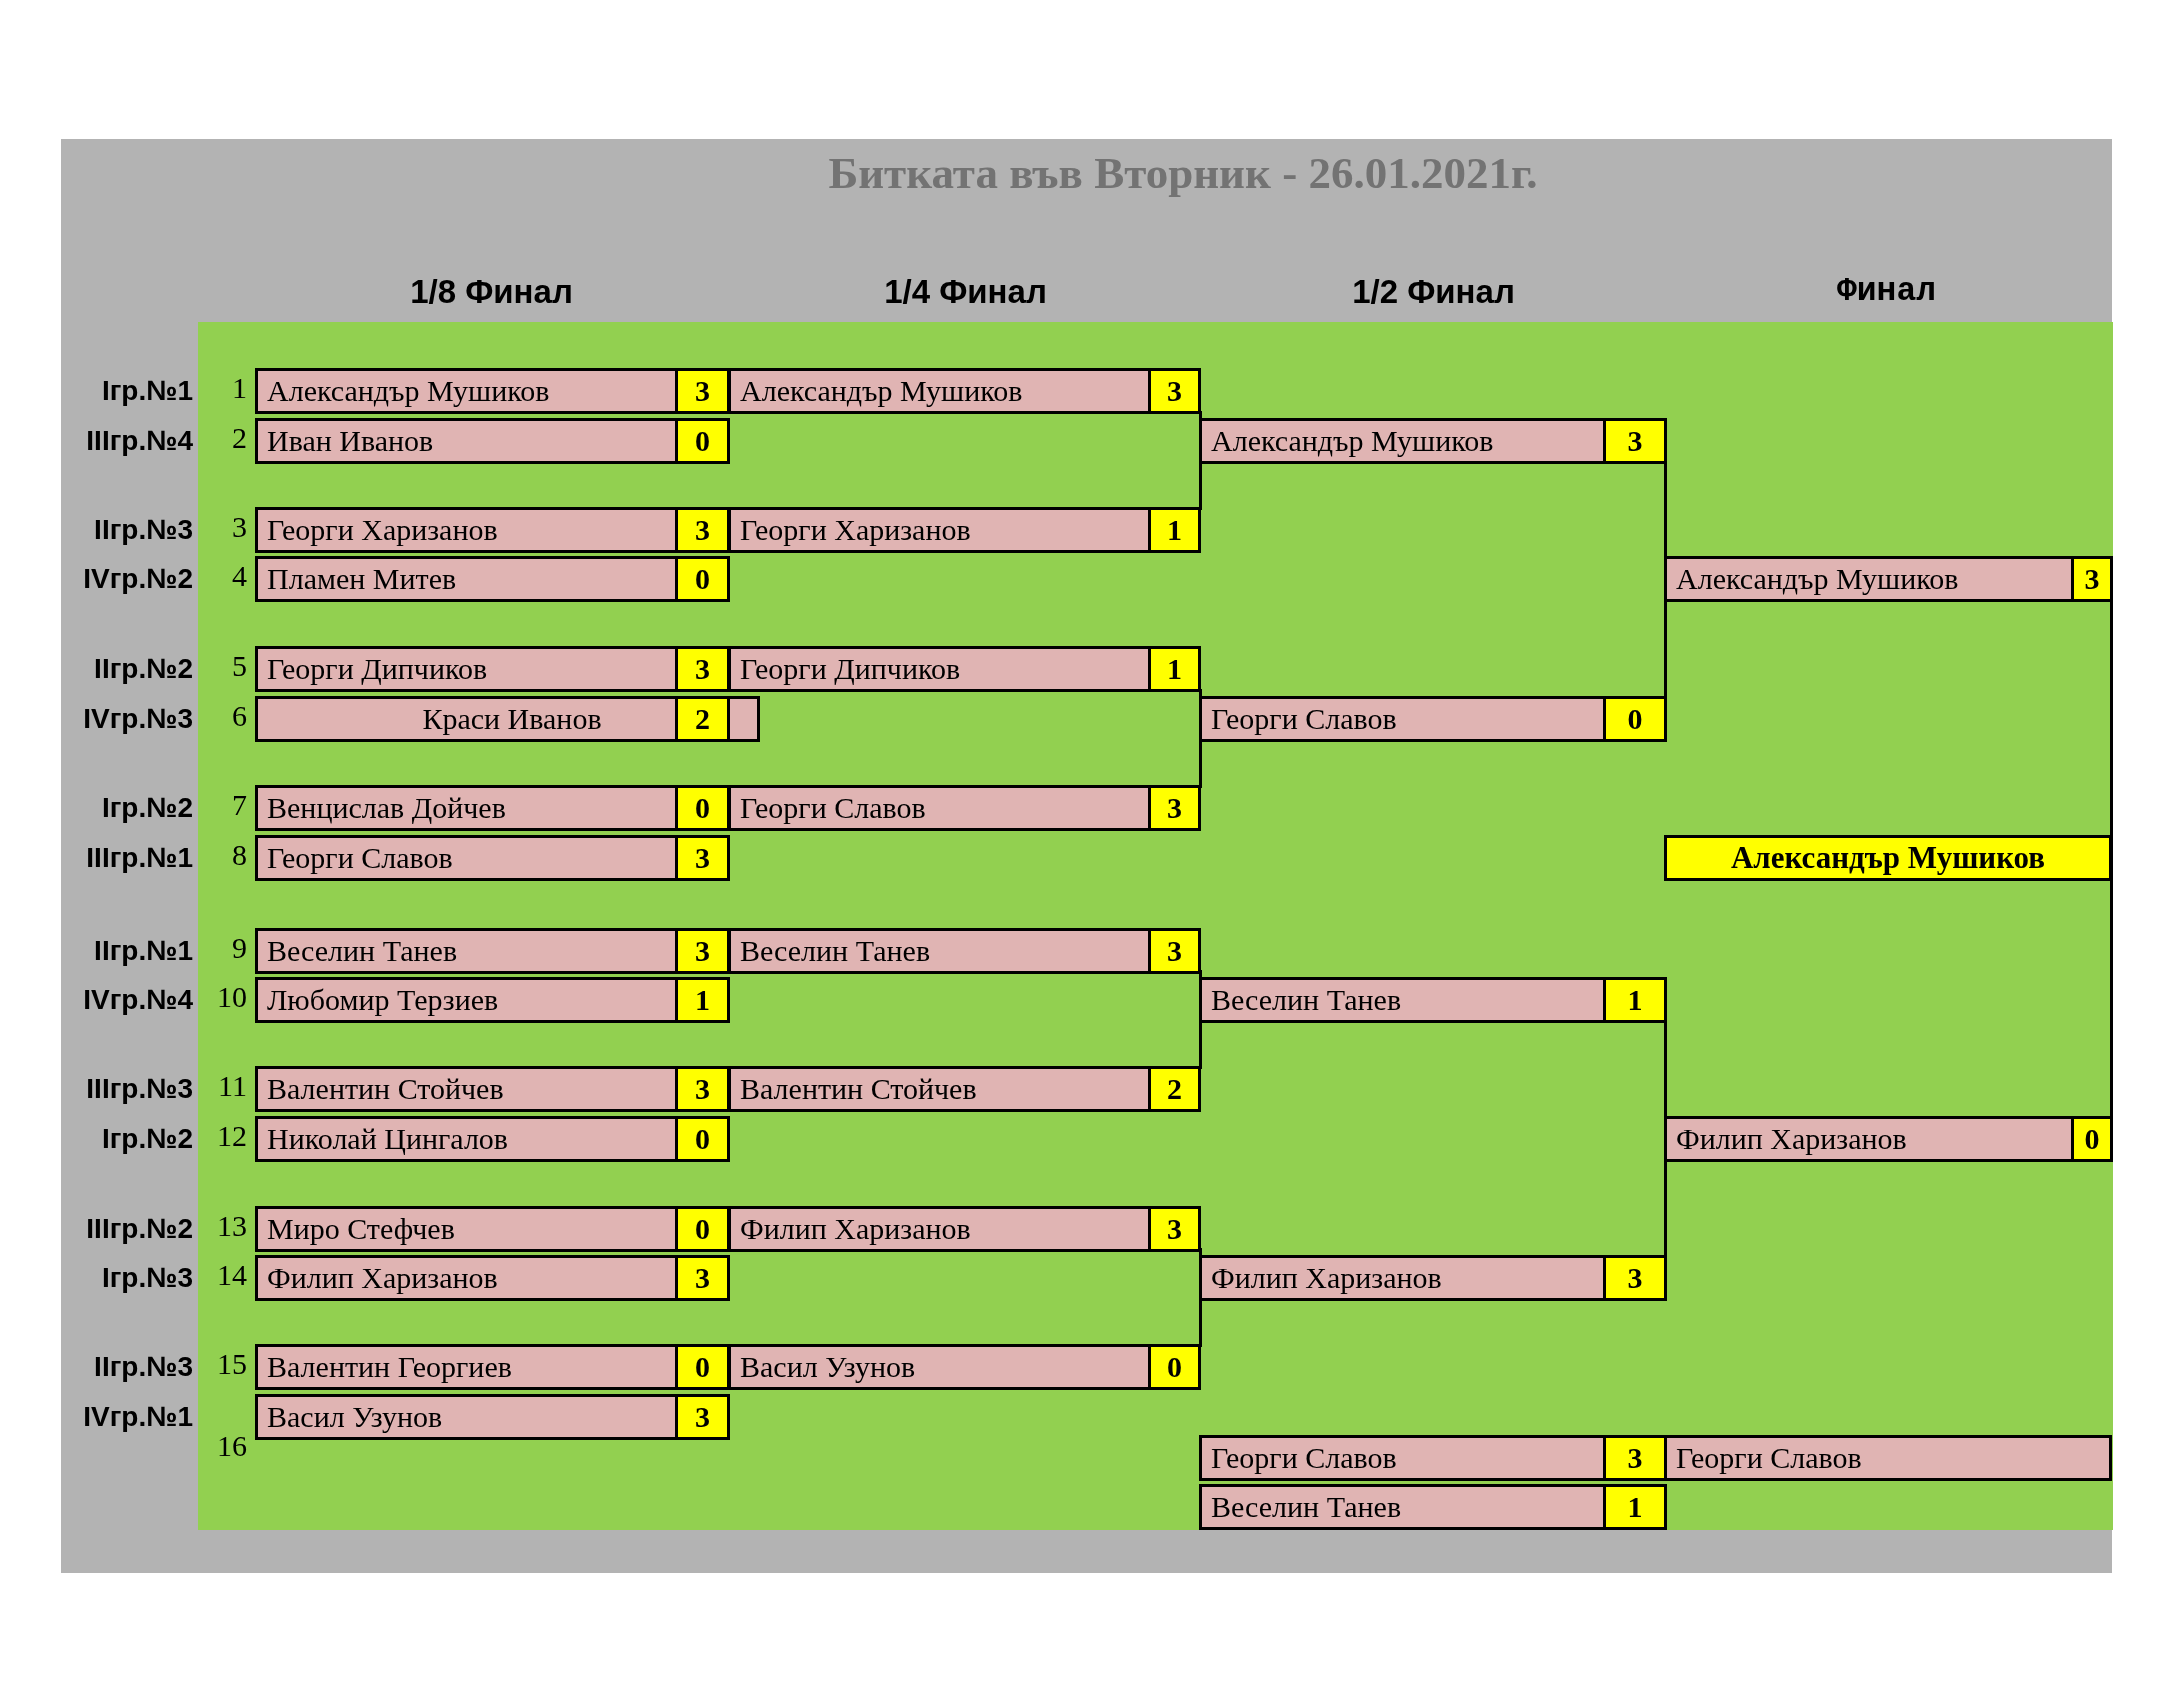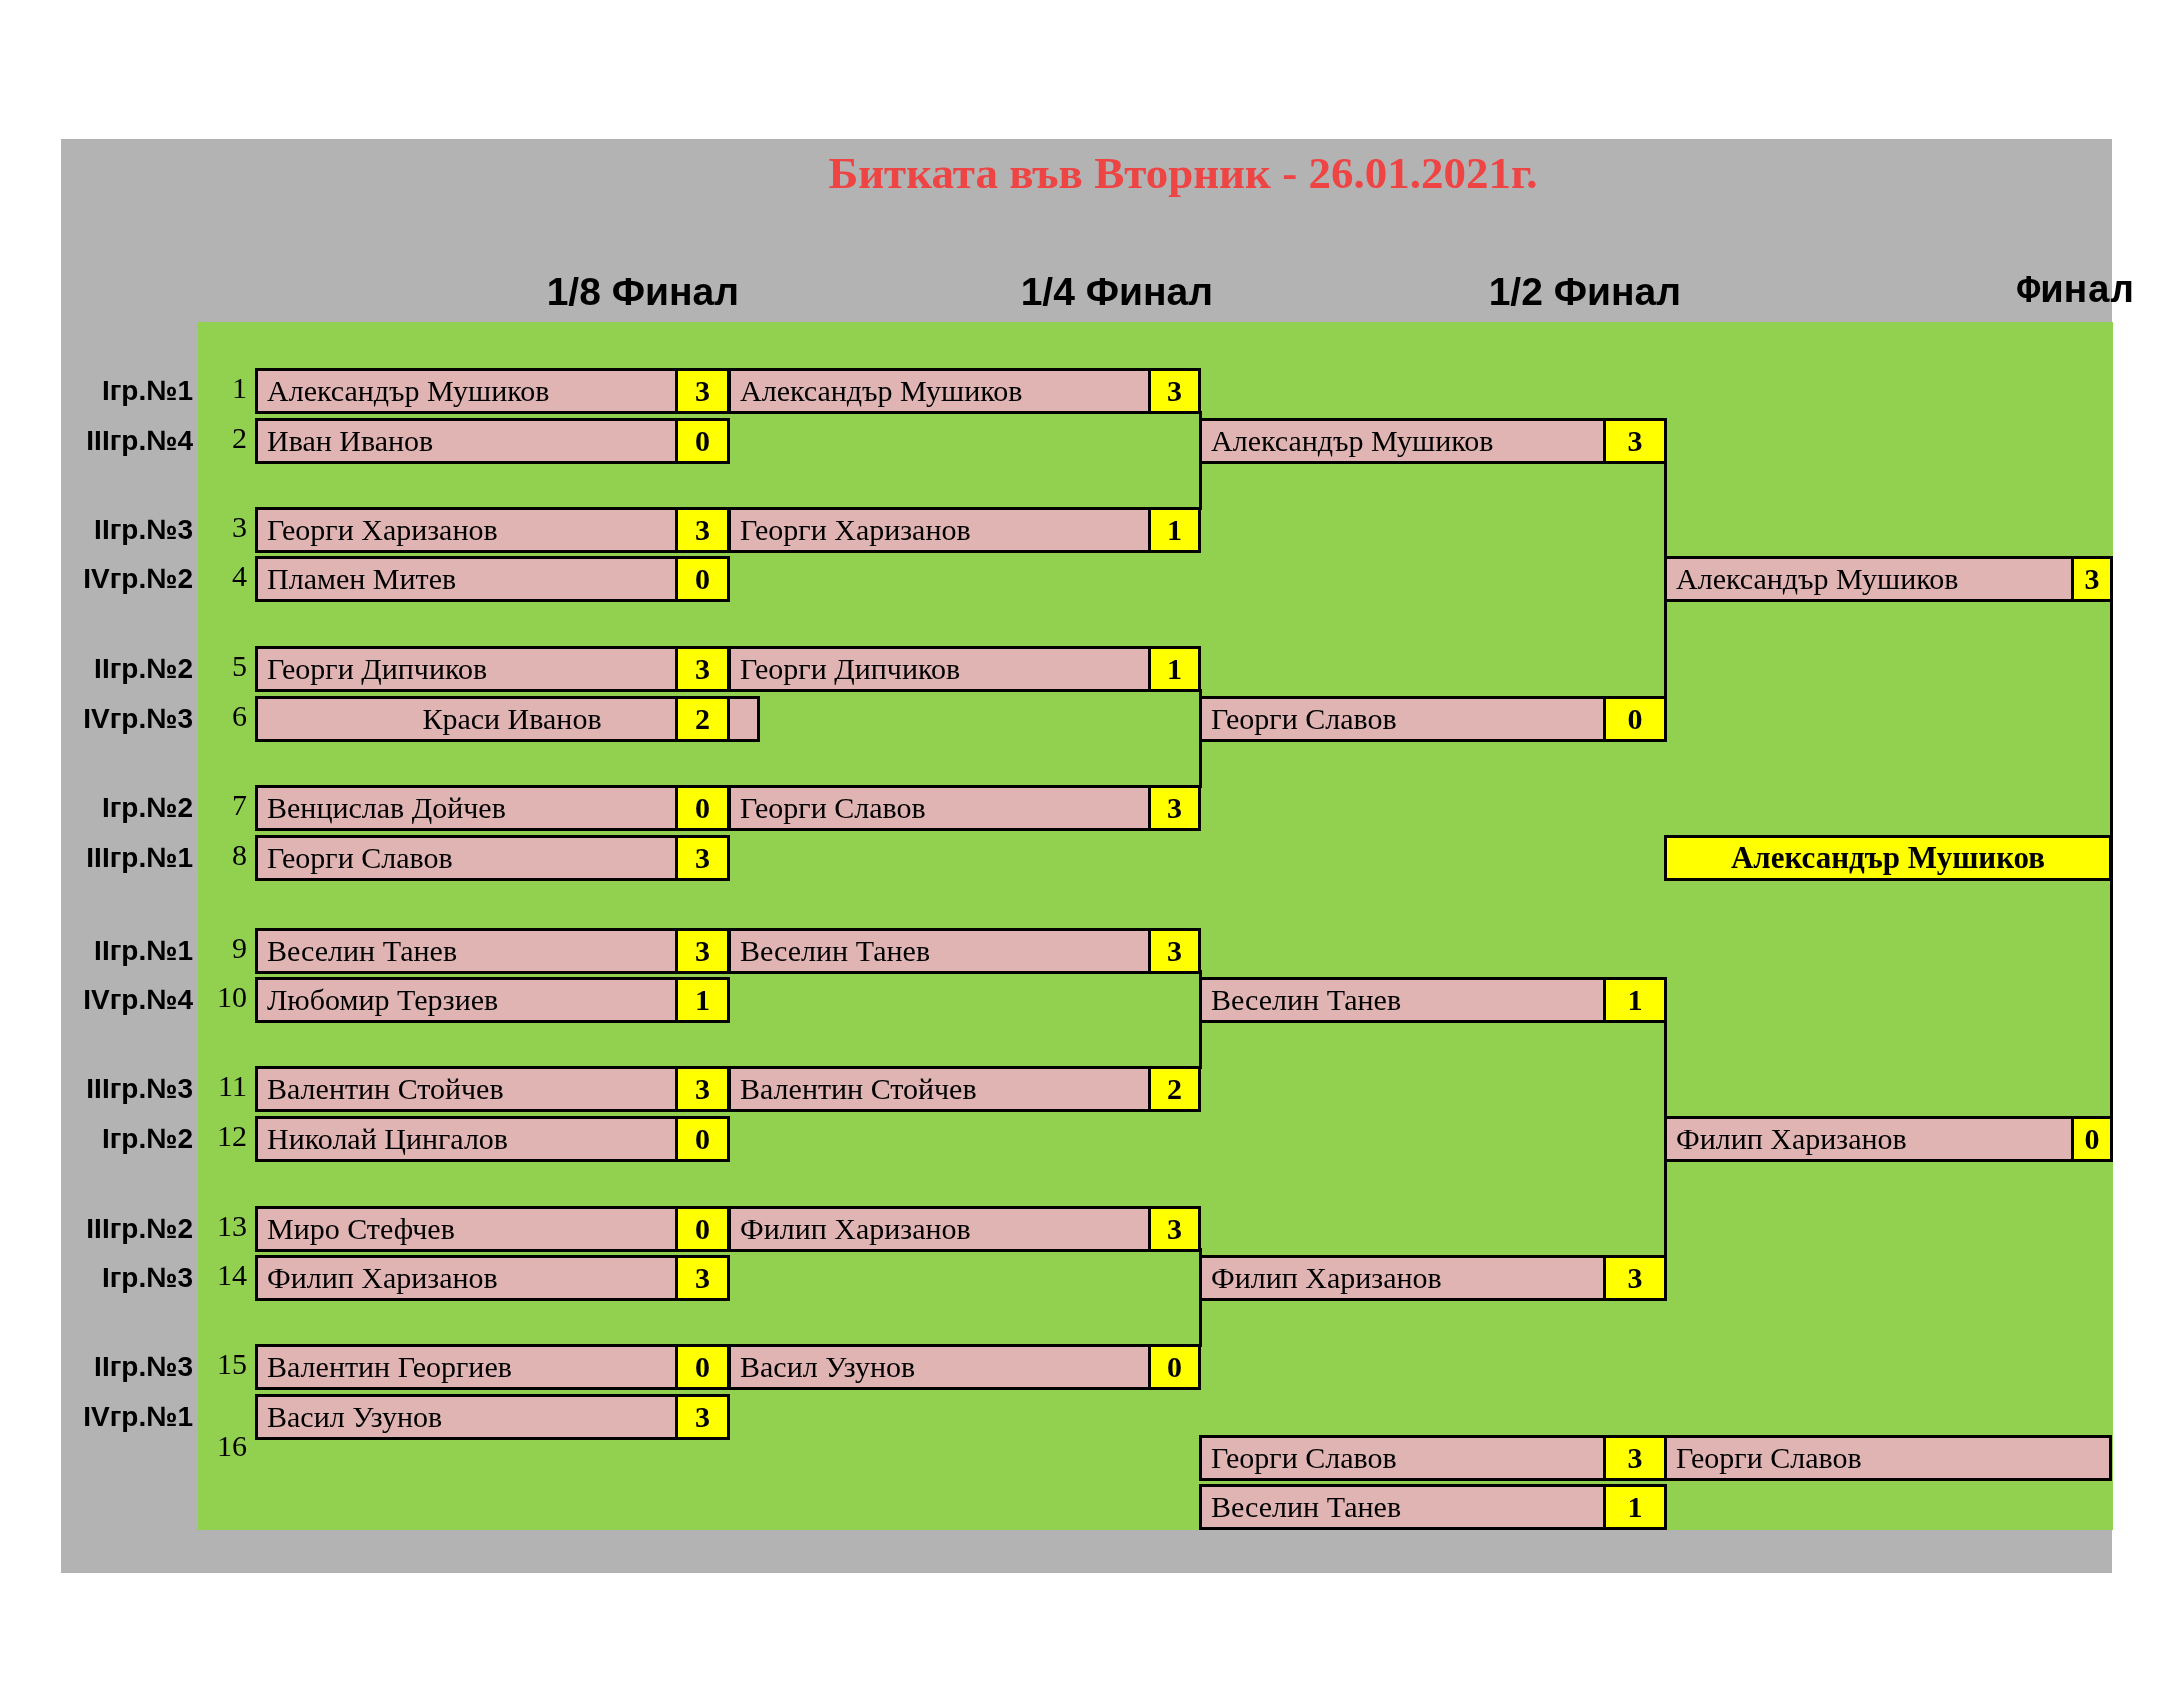--- a/index.html
+++ b/index.html
@@ -1,23 +1,23 @@
 <!DOCTYPE html>
 <html><head>
 <meta charset="utf-8">
 <style>
   html,body{margin:0;padding:0;background:#ffffff;}
   #page{position:relative;width:2178px;height:1683px;background:#ffffff;overflow:hidden;
         font-family:"Liberation Serif", serif;}
   .gray-panel{position:absolute;left:61px;top:139px;width:2051px;height:1434px;background:#b3b3b3;}
   .green-panel{position:absolute;left:198px;top:322px;width:1915px;height:1208px;background:#92d050;}
   .title{position:absolute;left:688px;top:147px;width:990px;text-align:center;
-         font-weight:bold;font-size:45px;color:#ef4444;white-space:nowrap;}
-  .round-header{position:absolute;top:269px;height:46px;line-height:46px;text-align:right;
-         font-family:"Liberation Sans", sans-serif;font-weight:bold;font-size:39px;color:#000;white-space:nowrap;}
+         font-weight:bold;font-size:45px;color:#737373;white-space:nowrap;}
+  .round-header{position:absolute;top:269px;height:46px;line-height:46px;text-align:center;
+         font-family:"Liberation Sans", sans-serif;font-weight:bold;font-size:33px;color:#000;white-space:nowrap;}
   .group-label{position:absolute;left:20px;width:173px;height:46px;line-height:46px;text-align:right;
          font-family:"Liberation Sans", sans-serif;font-weight:bold;font-size:28px;color:#000;white-space:nowrap;}
   .seed-number{position:absolute;left:158px;width:89px;height:46px;line-height:40px;text-align:right;
          font-size:30px;color:#000;}
   .player-box{position:absolute;height:46px;box-sizing:border-box;border:3px solid #000;background:#e0b4b3;
          font-size:30px;line-height:39px;padding-left:9px;white-space:nowrap;overflow:hidden;color:#000;}
   .score-box{position:absolute;height:46px;box-sizing:border-box;border:3px solid #000;background:#ffff00;
          font-size:30px;line-height:39px;font-weight:bold;text-align:center;color:#000;}
   .champion-box{position:absolute;height:46px;box-sizing:border-box;border:3px solid #000;background:#ffff00;
          font-size:31px;line-height:39px;font-weight:bold;text-align:center;white-space:nowrap;color:#000;}

